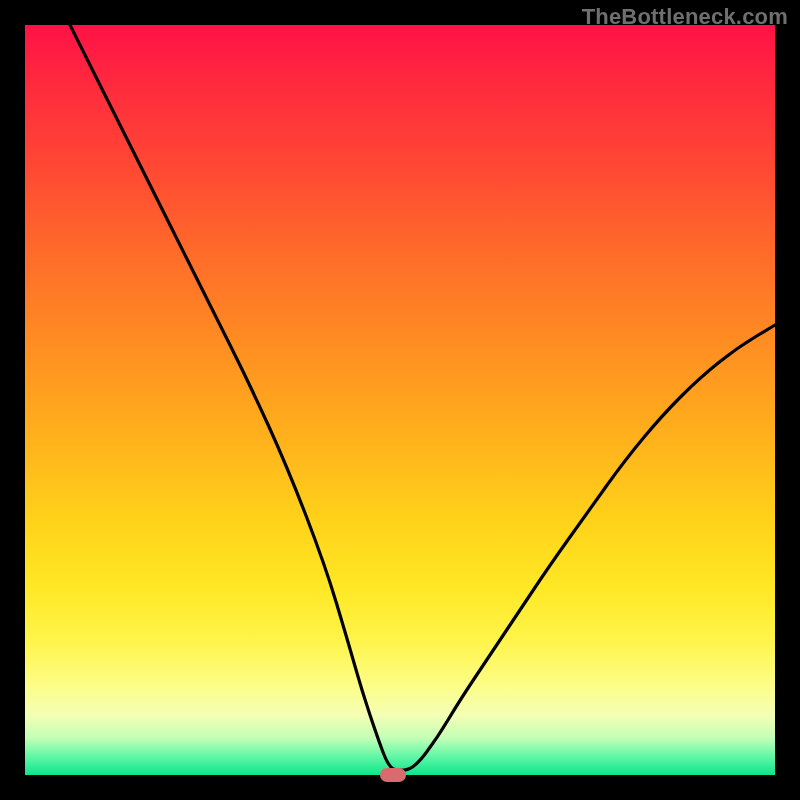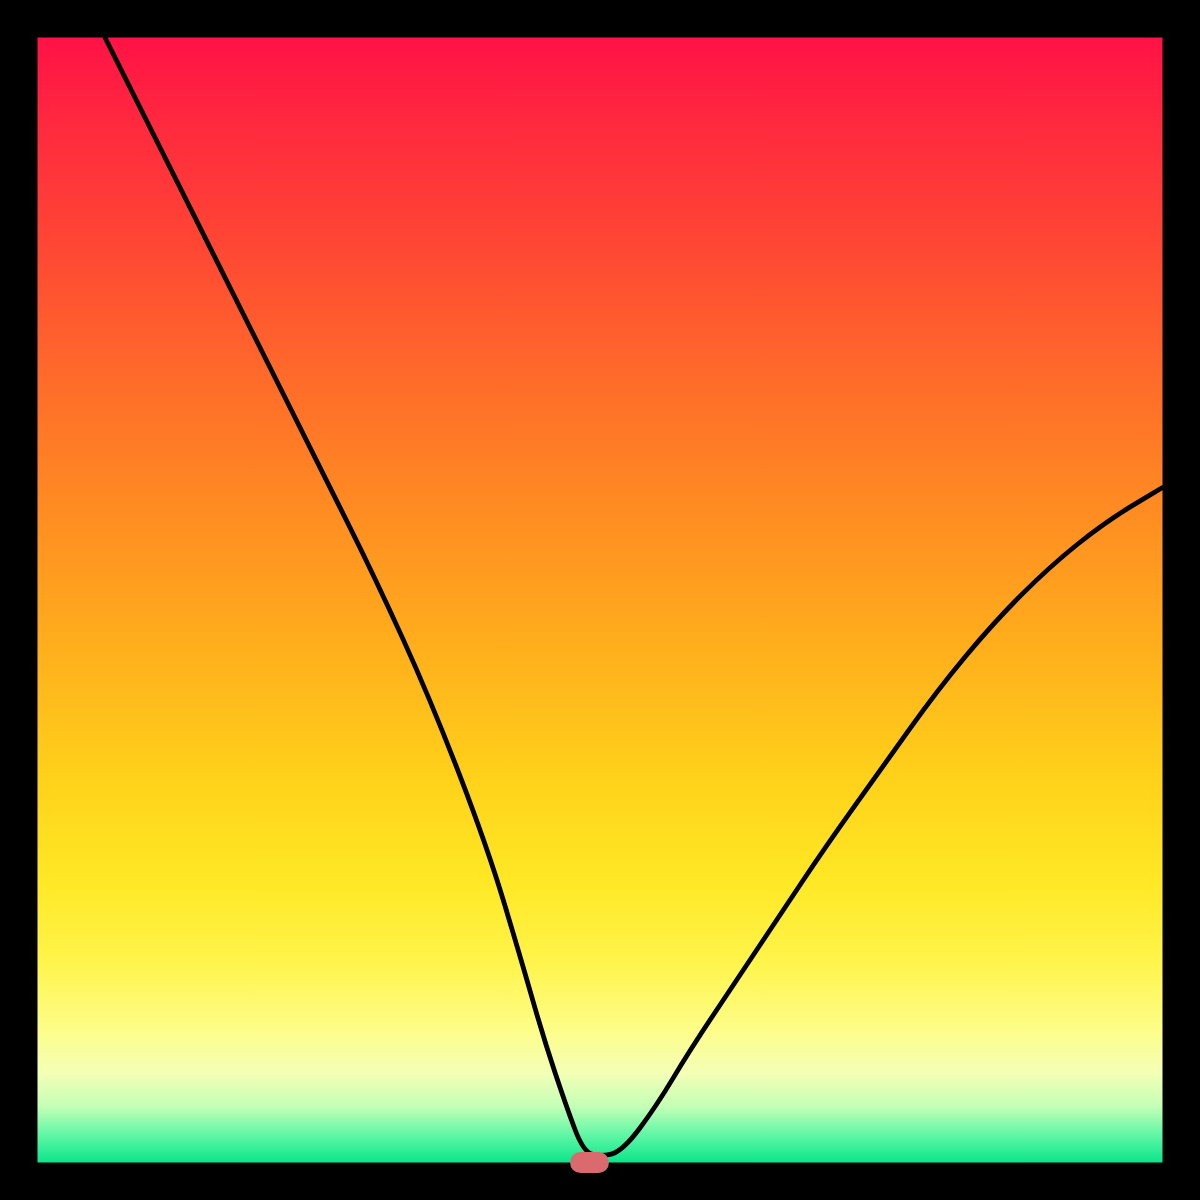--- a/index.html
+++ b/index.html
@@ -65,20 +65,21 @@
     height: 14px;
     border-radius: 7px;
     background: #d96b6e;
     transform: translate(-50%, -50%);
   }
 </style>
 </head>
 <body>
 
 <div class="wrapper">
+  <div class="watermark">TheBottleneck.com</div>
 
   <div class="plot">
 
     <svg viewBox="0 0 750 750" preserveAspectRatio="none">
       <path id="curve-path" fill="none" stroke="#000000" stroke-width="3.2" stroke-linejoin="round" stroke-linecap="round" d="M 45.00 0.00 Q 45.00 0.00 60.00 30.00 Q 75.00 60.00 93.75 97.50 Q 112.50 135.00 131.25 172.50 Q 150.00 210.00 168.75 247.50 Q 187.50 285.00 206.25 322.50 Q 225.00 360.00 243.75 401.25 Q 262.50 442.50 281.25 491.25 Q 300.00 540.00 311.25 577.50 Q 322.50 615.00 330.00 641.25 Q 337.50 667.50 345.00 690.00 Q 352.50 712.50 358.13 727.50 Q 363.75 742.50 369.38 744.38 Q 375.00 746.25 382.50 744.38 Q 390.00 742.50 401.25 727.50 Q 412.50 712.50 423.75 693.75 Q 435.00 675.00 450.00 652.50 Q 465.00 630.00 480.00 607.50 Q 495.00 585.00 510.00 562.50 Q 525.00 540.00 543.75 513.75 Q 562.50 487.50 581.25 461.25 Q 600.00 435.00 618.75 412.50 Q 637.50 390.00 656.25 371.25 Q 675.00 352.50 693.75 337.50 Q 712.50 322.50 731.25 311.25 T 750.00 300.00"></path>
     </svg>
 
     <div id="marker" class="marker" style="left: 367.5px; top: 750px; background: rgb(217, 107, 110);"></div>
   </div>
 </div>

